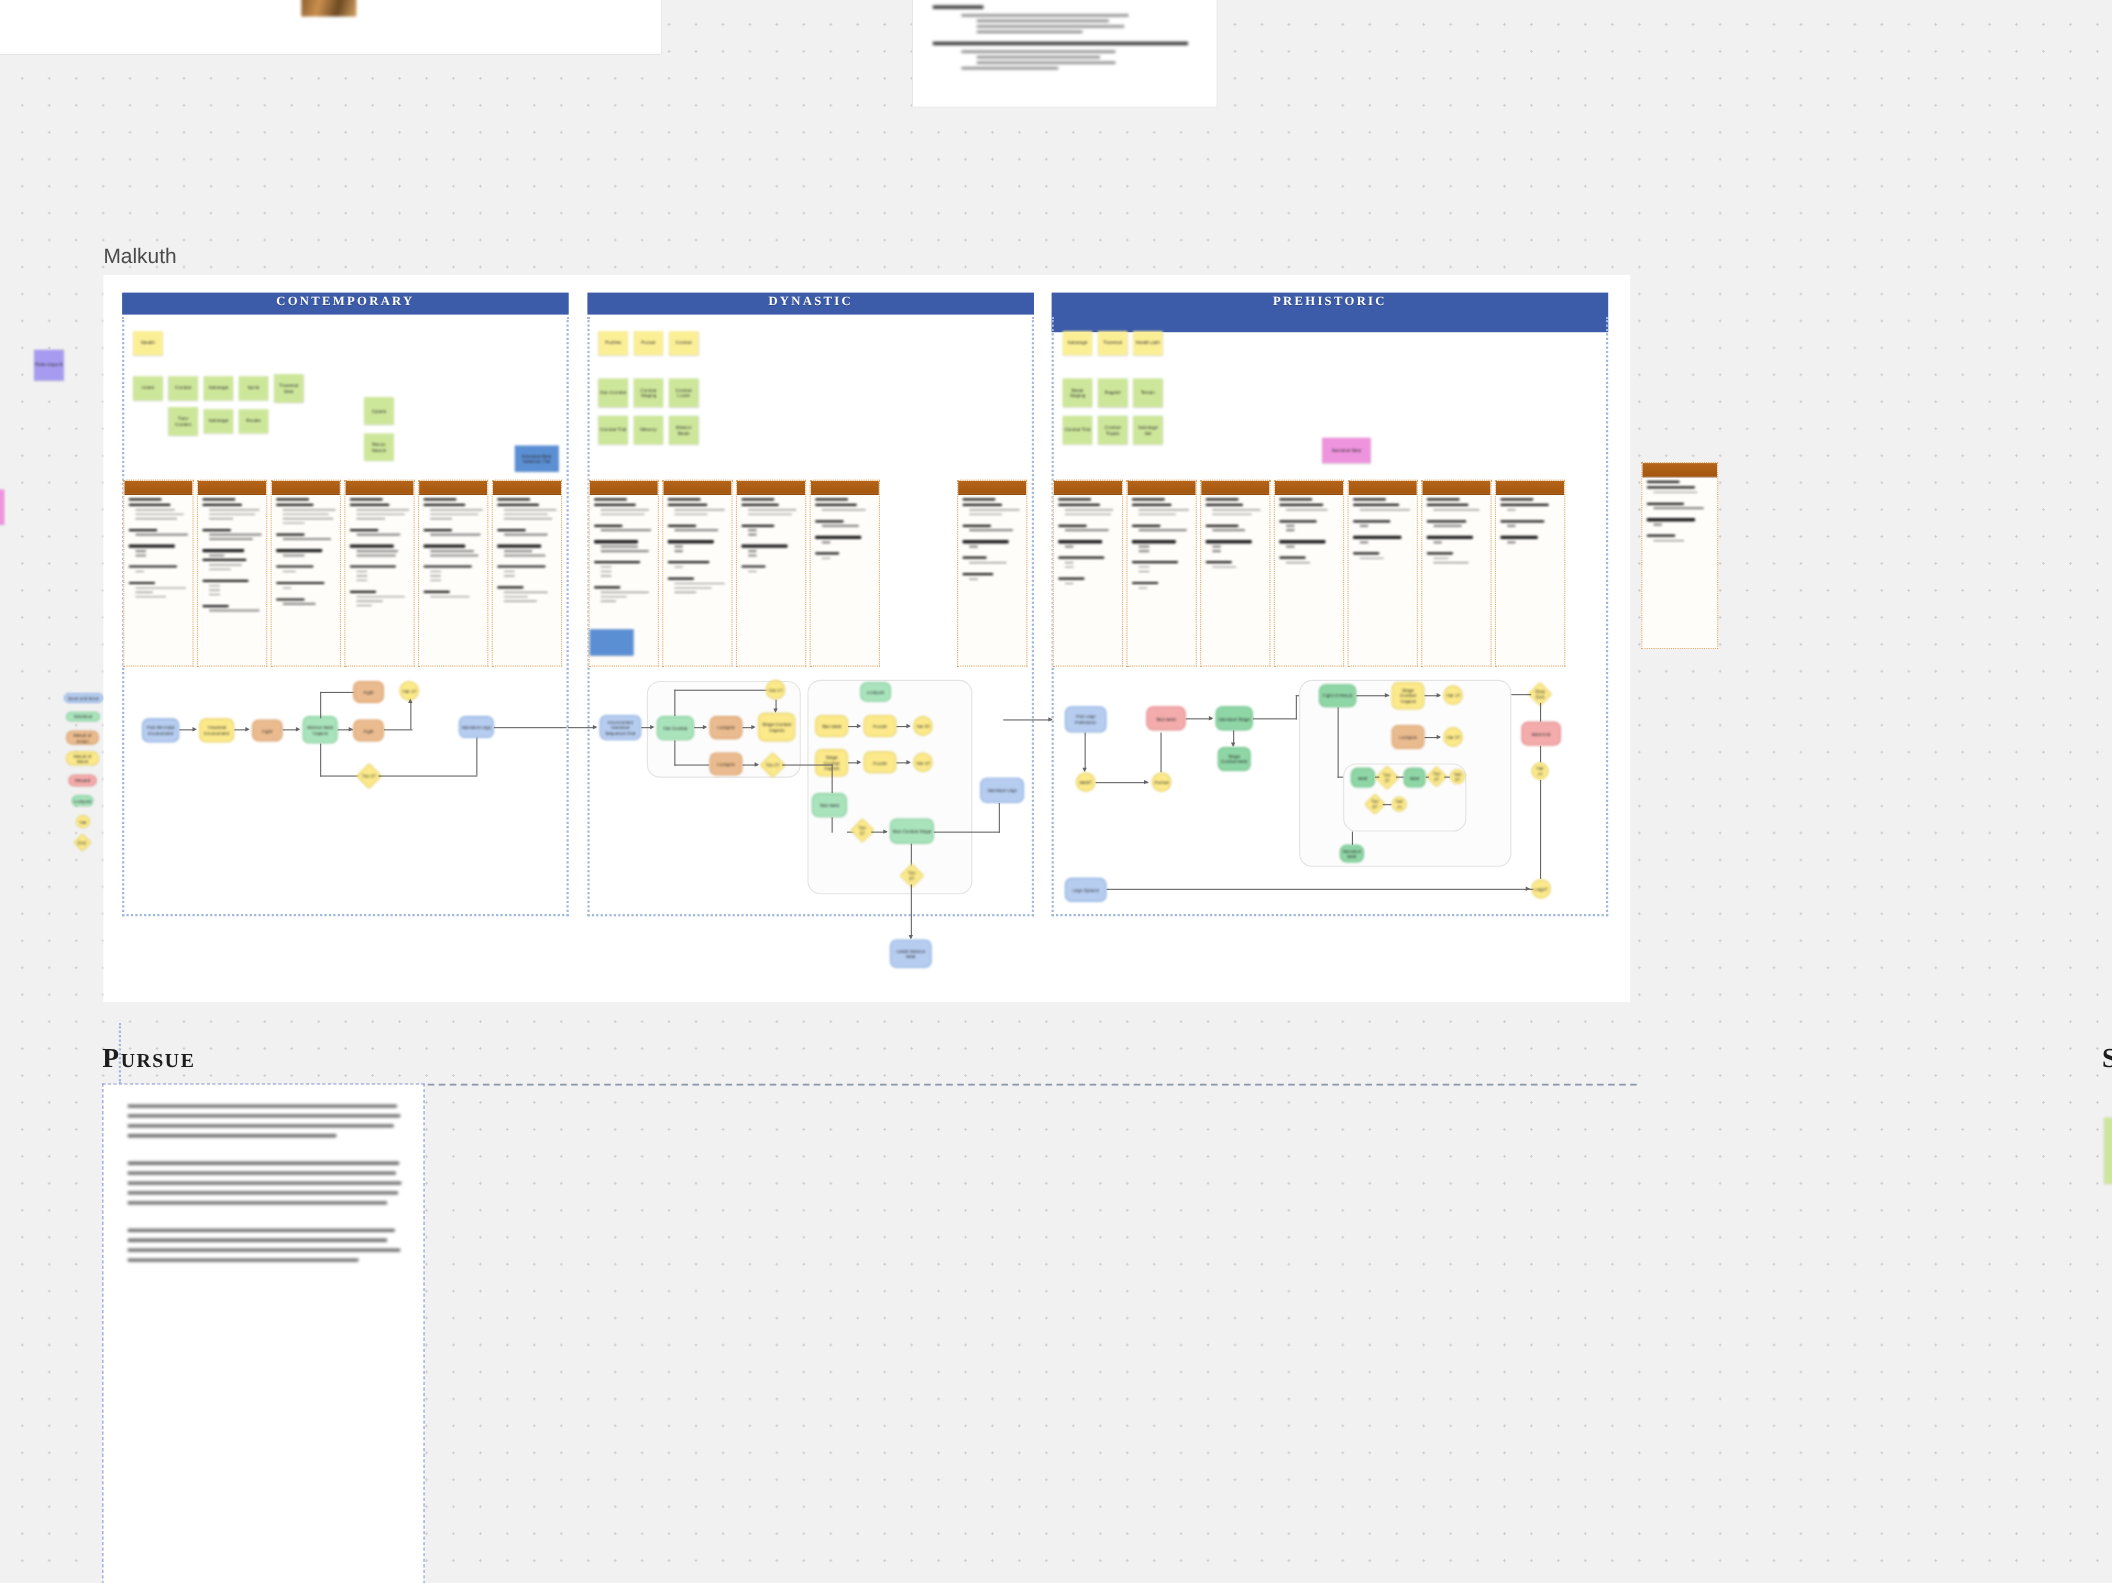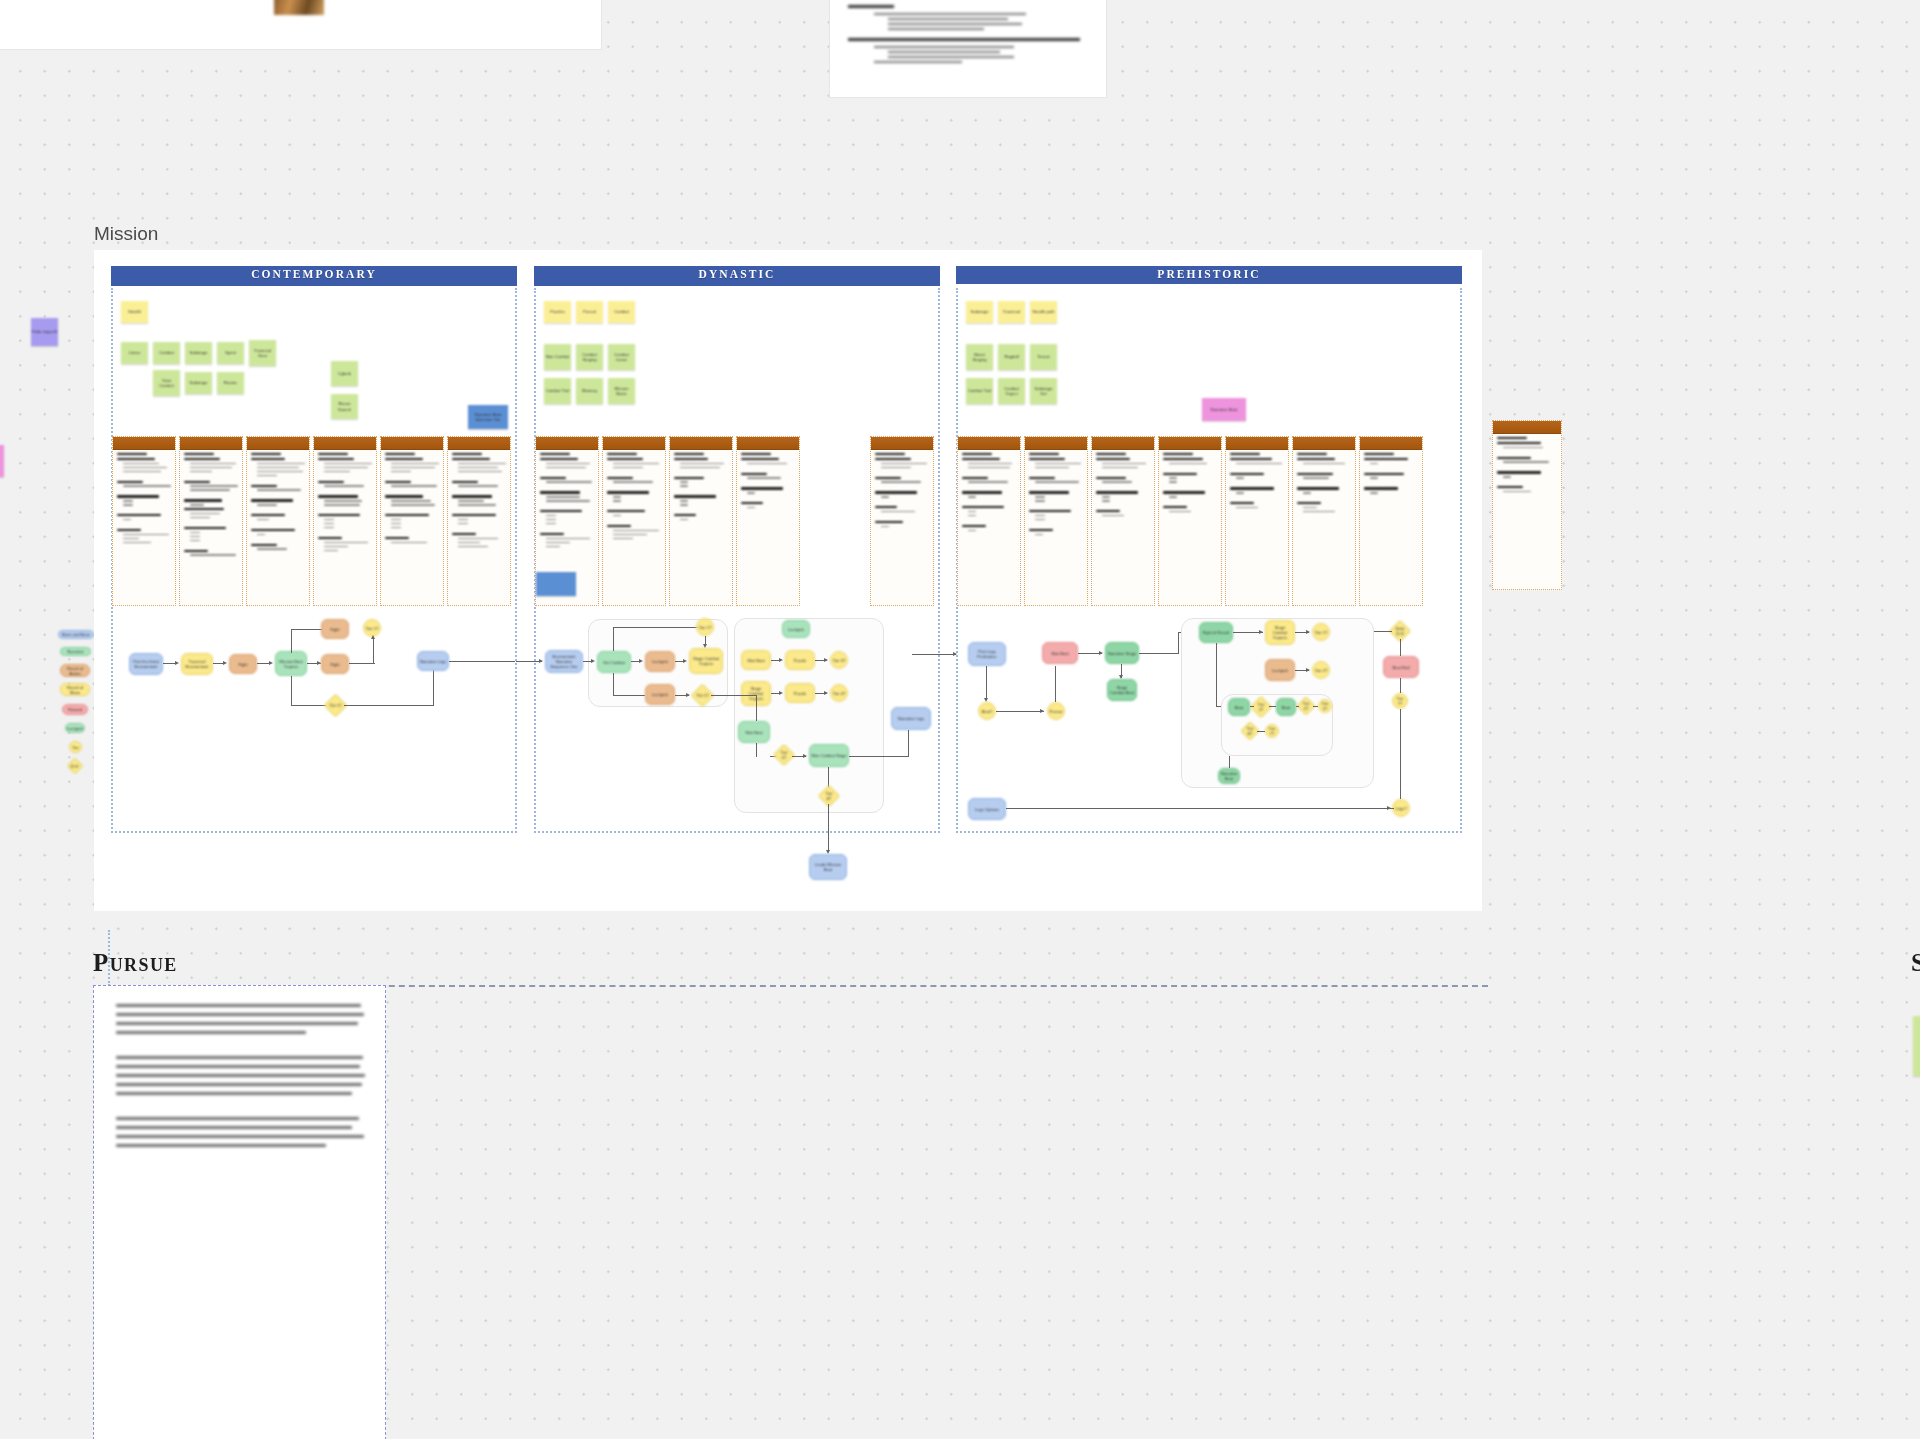--- a/index.html
+++ b/index.html
@@ -201,21 +201,21 @@
         <span>Lockpick</span>
       </div>
     <div class="node n-yellow round" style="position:relative; left:15px; top:46px; width:13px; height:12px;">
         <span>Tier</span>
       </div>
     <div class="node n-yellow diamond" style="position:relative; left:15px; top:53px; width:12px; height:12px;">
         <span>End</span>
       </div>
   </div>
 
-  <div class="frame-title" style="left:94px; top:223px; font-size:19px;">Mission</div>
+  <div class="frame-title" style="left:94px; top:223px; font-size:19px;">Malkuth</div>
 
   <div class="frame" style="left:94px; top:250px; width:1388px; height:661px;">
 
     <div class="lane" style="left:440px; top:16px; width:406px; height:600px;">
       <div class="lane-head" style="left:0; top:0; width:406px; height:20px;">Dynastic</div>
       <div class="lane-body" style="left:0; top:22px; width:406px; height:545px;"></div>
 
       <div class="sticky yellow" style="left:10px; top:35px; width:27px; height:22px;">
           <span>Puzzles</span>
         </div>
@@ -708,21 +708,21 @@
         <div class="edge h" style="left:233px; top:84px; width:90px;"></div>
         <div class="edge v" style="left:322px; top:48px; height:36px;"></div>
         <div class="node n-blue" style="left:306px; top:30px; width:32px; height:20px;">
             <span>Narrative Legs</span>
           </div>
         <div class="edge h" style="left:338px; top:40px; width:66px;"></div>
       </div>
     </div>
 
     <div class="lane" style="left:862px; top:16px; width:506px; height:600px;">
-      <div class="lane-head" style="left:0; top:0; width:506px; height:18px;">Prehistoric</div>
+      <div class="lane-head" style="left:0; top:0; width:506px; height:36px;">Prehistoric</div>
       <div class="lane-body" style="left:0; top:22px; width:506px; height:545px;"></div>
 
       <div class="sticky yellow" style="left:10px; top:35px; width:27px; height:22px;">
           <span>Sabotage</span>
         </div>
       <div class="sticky yellow" style="left:42px; top:35px; width:27px; height:22px;">
           <span>Traversal</span>
         </div>
       <div class="sticky yellow" style="left:74px; top:35px; width:27px; height:22px;">
           <span>Stealth path</span>

